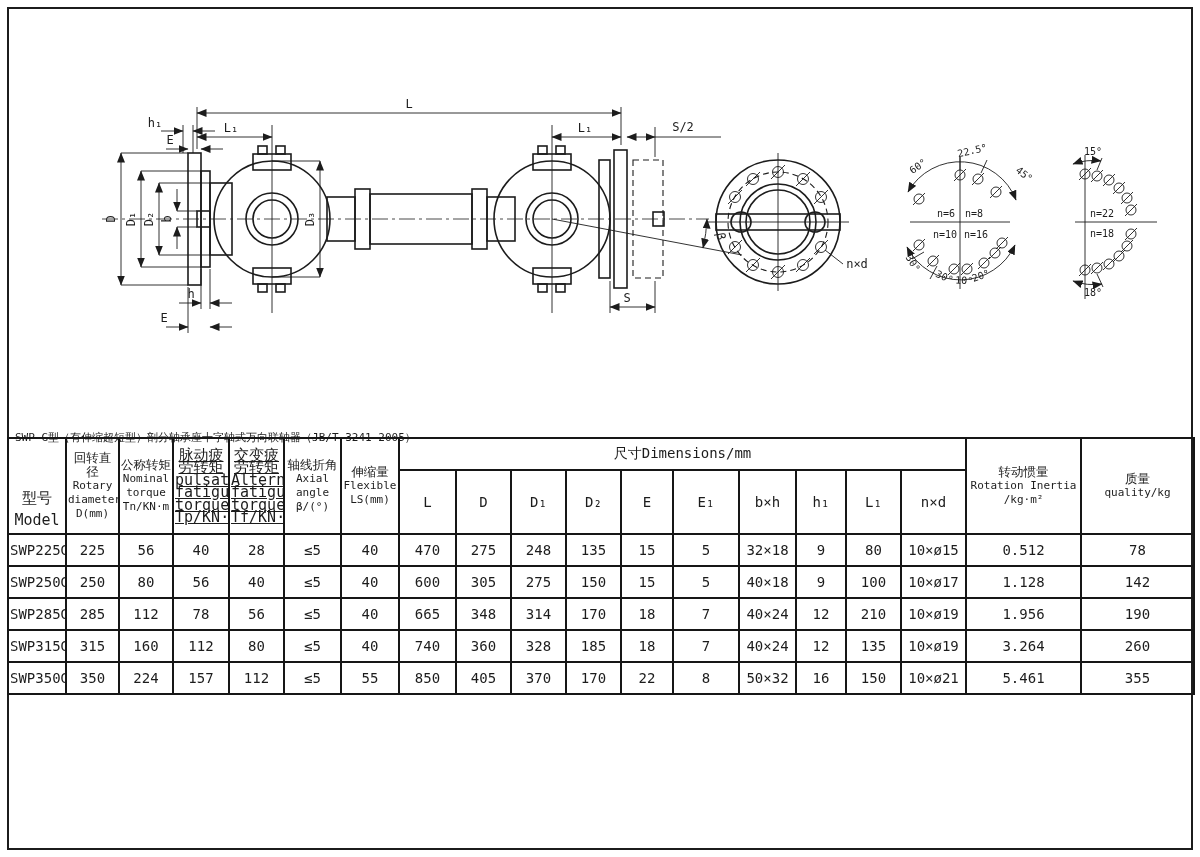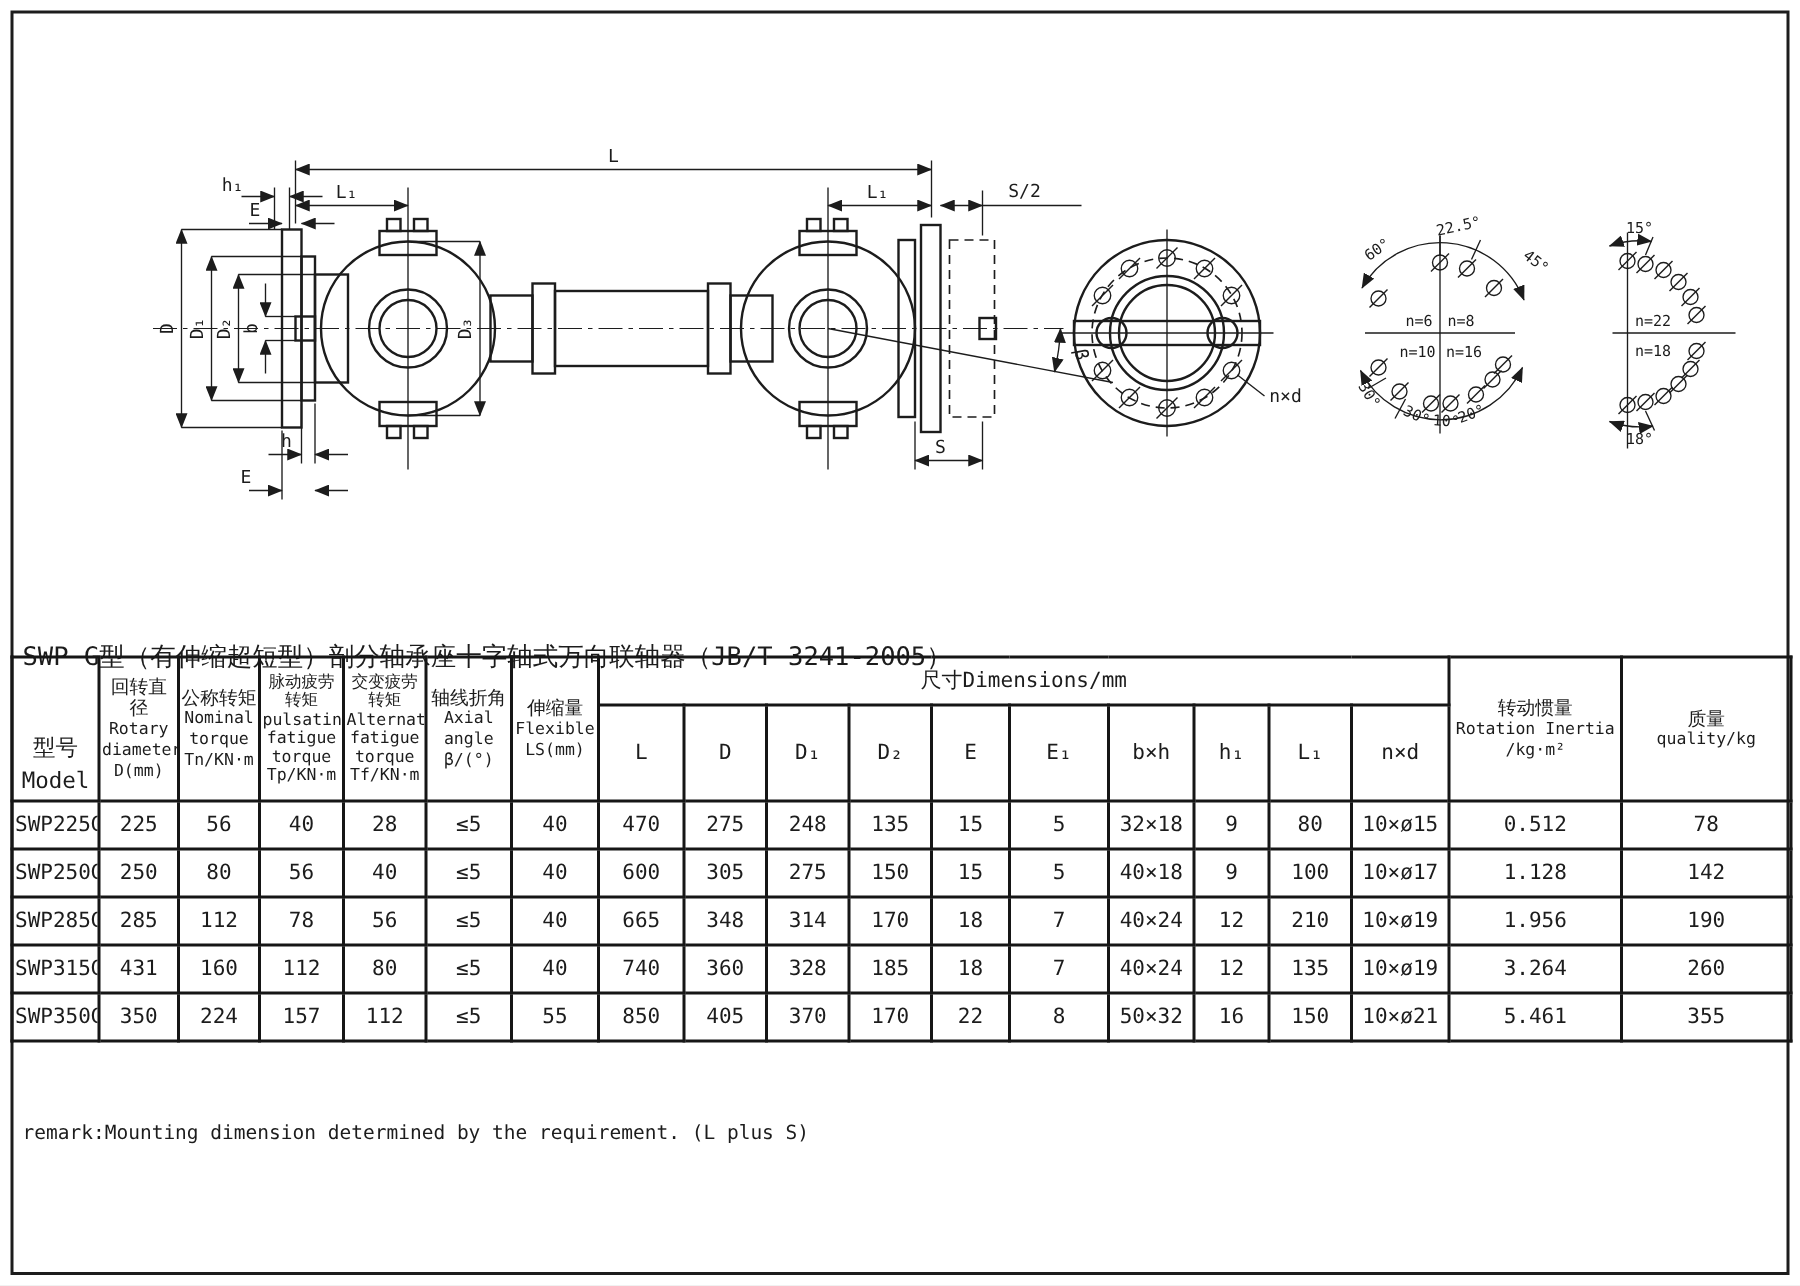--- a/index.html
+++ b/index.html
@@ -7,29 +7,29 @@
         font-family:"DejaVu Sans Mono",monospace;color:#1c1c1c;overflow:hidden;}
   .frame{position:absolute;left:7px;top:7px;width:1182px;height:839px;border:2px solid #1c1c1c;}
   .drawing{position:absolute;left:7px;top:7px;width:1186px;height:383px;}
   .drawing .obj{stroke:#1c1c1c;stroke-width:1.6;fill:none;}
   .drawing .thin{stroke:#1c1c1c;stroke-width:0.9;fill:none;}
   .drawing .dim{stroke:#1c1c1c;stroke-width:0.9;fill:none;}
   .drawing .cl{stroke:#1c1c1c;stroke-width:0.8;fill:none;stroke-dasharray:16 4 3 4;}
   .drawing .dash{stroke:#1c1c1c;stroke-width:1.1;fill:none;stroke-dasharray:6 4;}
   .drawing text{font-family:"DejaVu Sans Mono",monospace;font-size:12px;fill:#1c1c1c;text-anchor:middle;}
   .drawing text.sm{font-size:10px;}
-  .titles{position:absolute;left:15px;top:388px;line-height:20px;font-size:17px;white-space:pre;}
+  .titles{position:absolute;left:15px;top:388px;line-height:20px;font-size:11px;white-space:pre;}
   table.spec{position:absolute;left:7px;top:437px;width:1186px;border-collapse:collapse;table-layout:fixed;}
   table.spec th,table.spec td{border:2px solid #161616;text-align:center;vertical-align:middle;
       padding:0 1px;font-weight:normal;overflow:hidden;}
   table.spec td{font-size:14px;height:30px;}
   .hl{font-size:12px;line-height:14px;text-align:center;}
   .hl .zh{font-size:12.5px;}
   .hl .en{font-size:11px;}
-  .hl5{font-size:11px;line-height:12.5px;}
+  .hl5{font-size:15px;line-height:12.5px;text-decoration:underline;}
   .model-h{font-size:15px;line-height:22px;margin-top:46px;}
   .dimtitle{font-size:14px;height:30px;}
   .dimletter{font-size:14px;height:62px;}
   .notes{position:absolute;left:15px;top:698px;font-size:13px;line-height:23px;white-space:pre;}
 </style>
 </head>
 <body>
 
 <div class="page">
   <div class="frame"></div>
@@ -449,21 +449,21 @@
           <td>7</td>
           <td>40×24</td>
           <td>12</td>
           <td>210</td>
           <td>10×ø19</td>
           <td>1.956</td>
           <td>190</td>
         </tr>
         <tr>
           <td>SWP315G</td>
-          <td>431</td>
+          <td>315</td>
           <td>160</td>
           <td>112</td>
           <td>80</td>
           <td>≤5</td>
           <td>40</td>
           <td>740</td>
           <td>360</td>
           <td>328</td>
           <td>185</td>
           <td>18</td>
@@ -493,15 +493,14 @@
           <td>16</td>
           <td>150</td>
           <td>10×ø21</td>
           <td>5.461</td>
           <td>355</td>
         </tr>
       </tbody>
   </table>
 
   <div class="notes">
-    <div>remark:Mounting dimension determined by the requirement. (L plus S)</div>
   </div>
 </div>
 
 </body></html>

